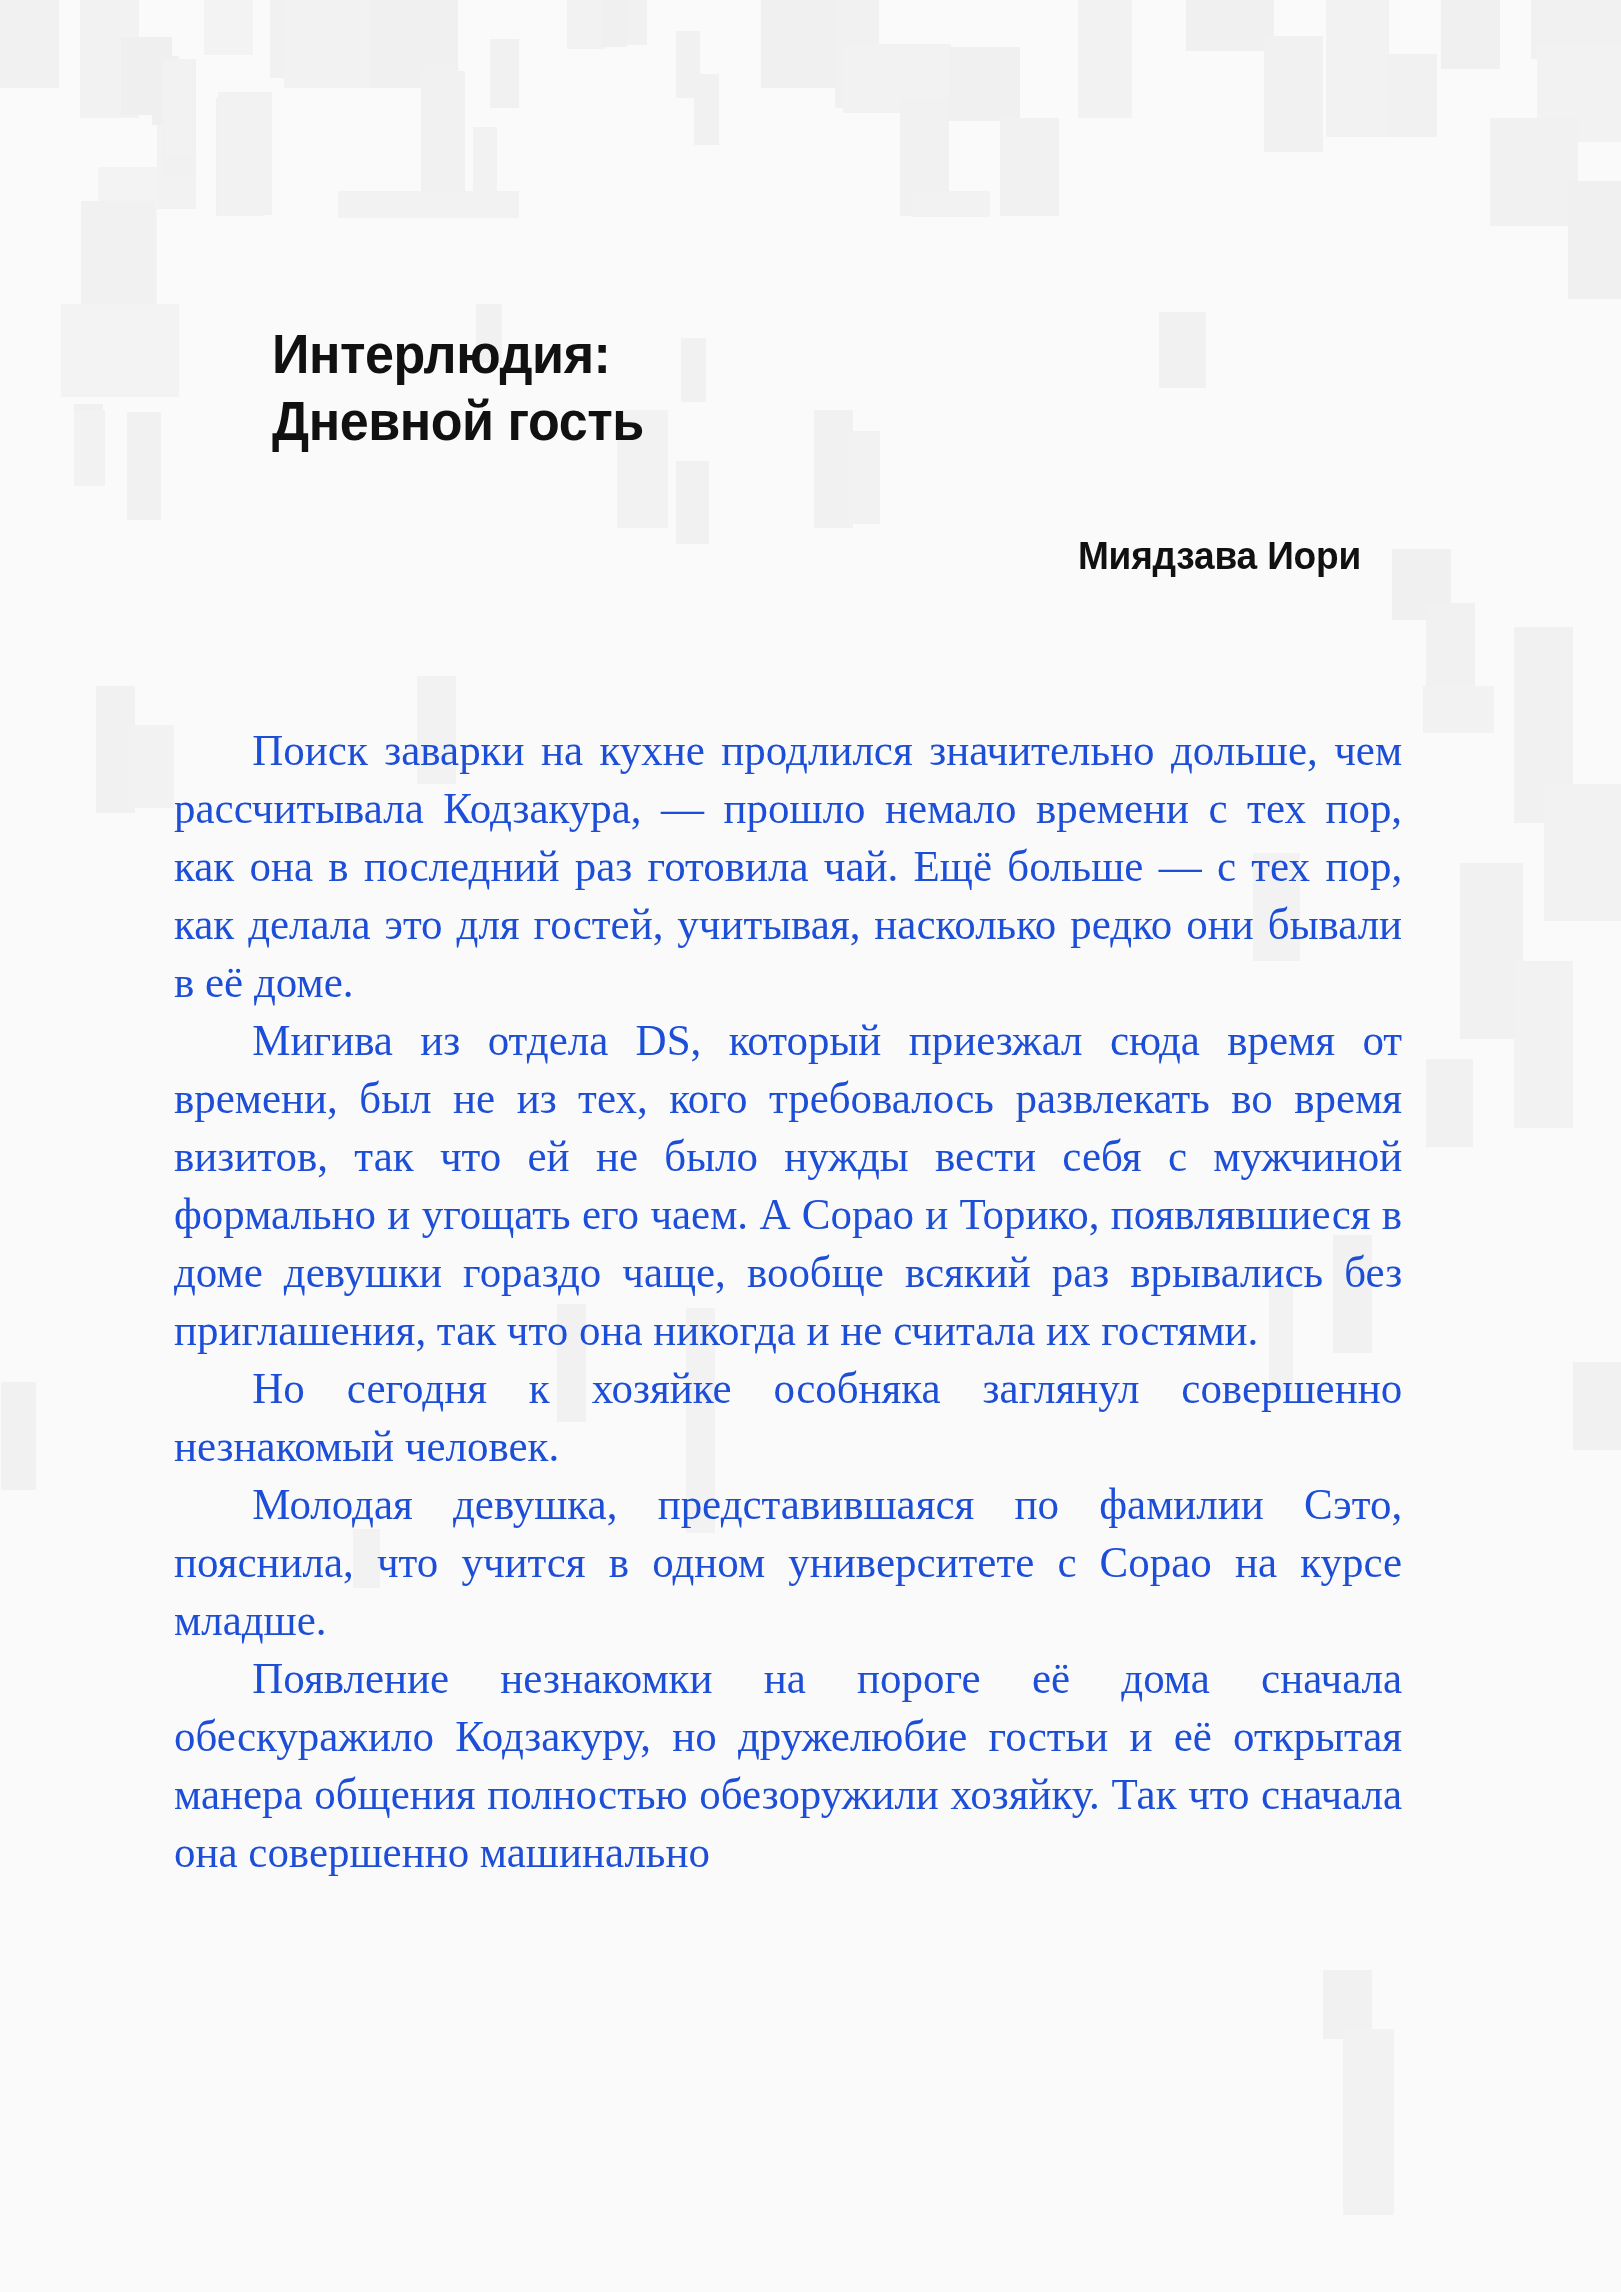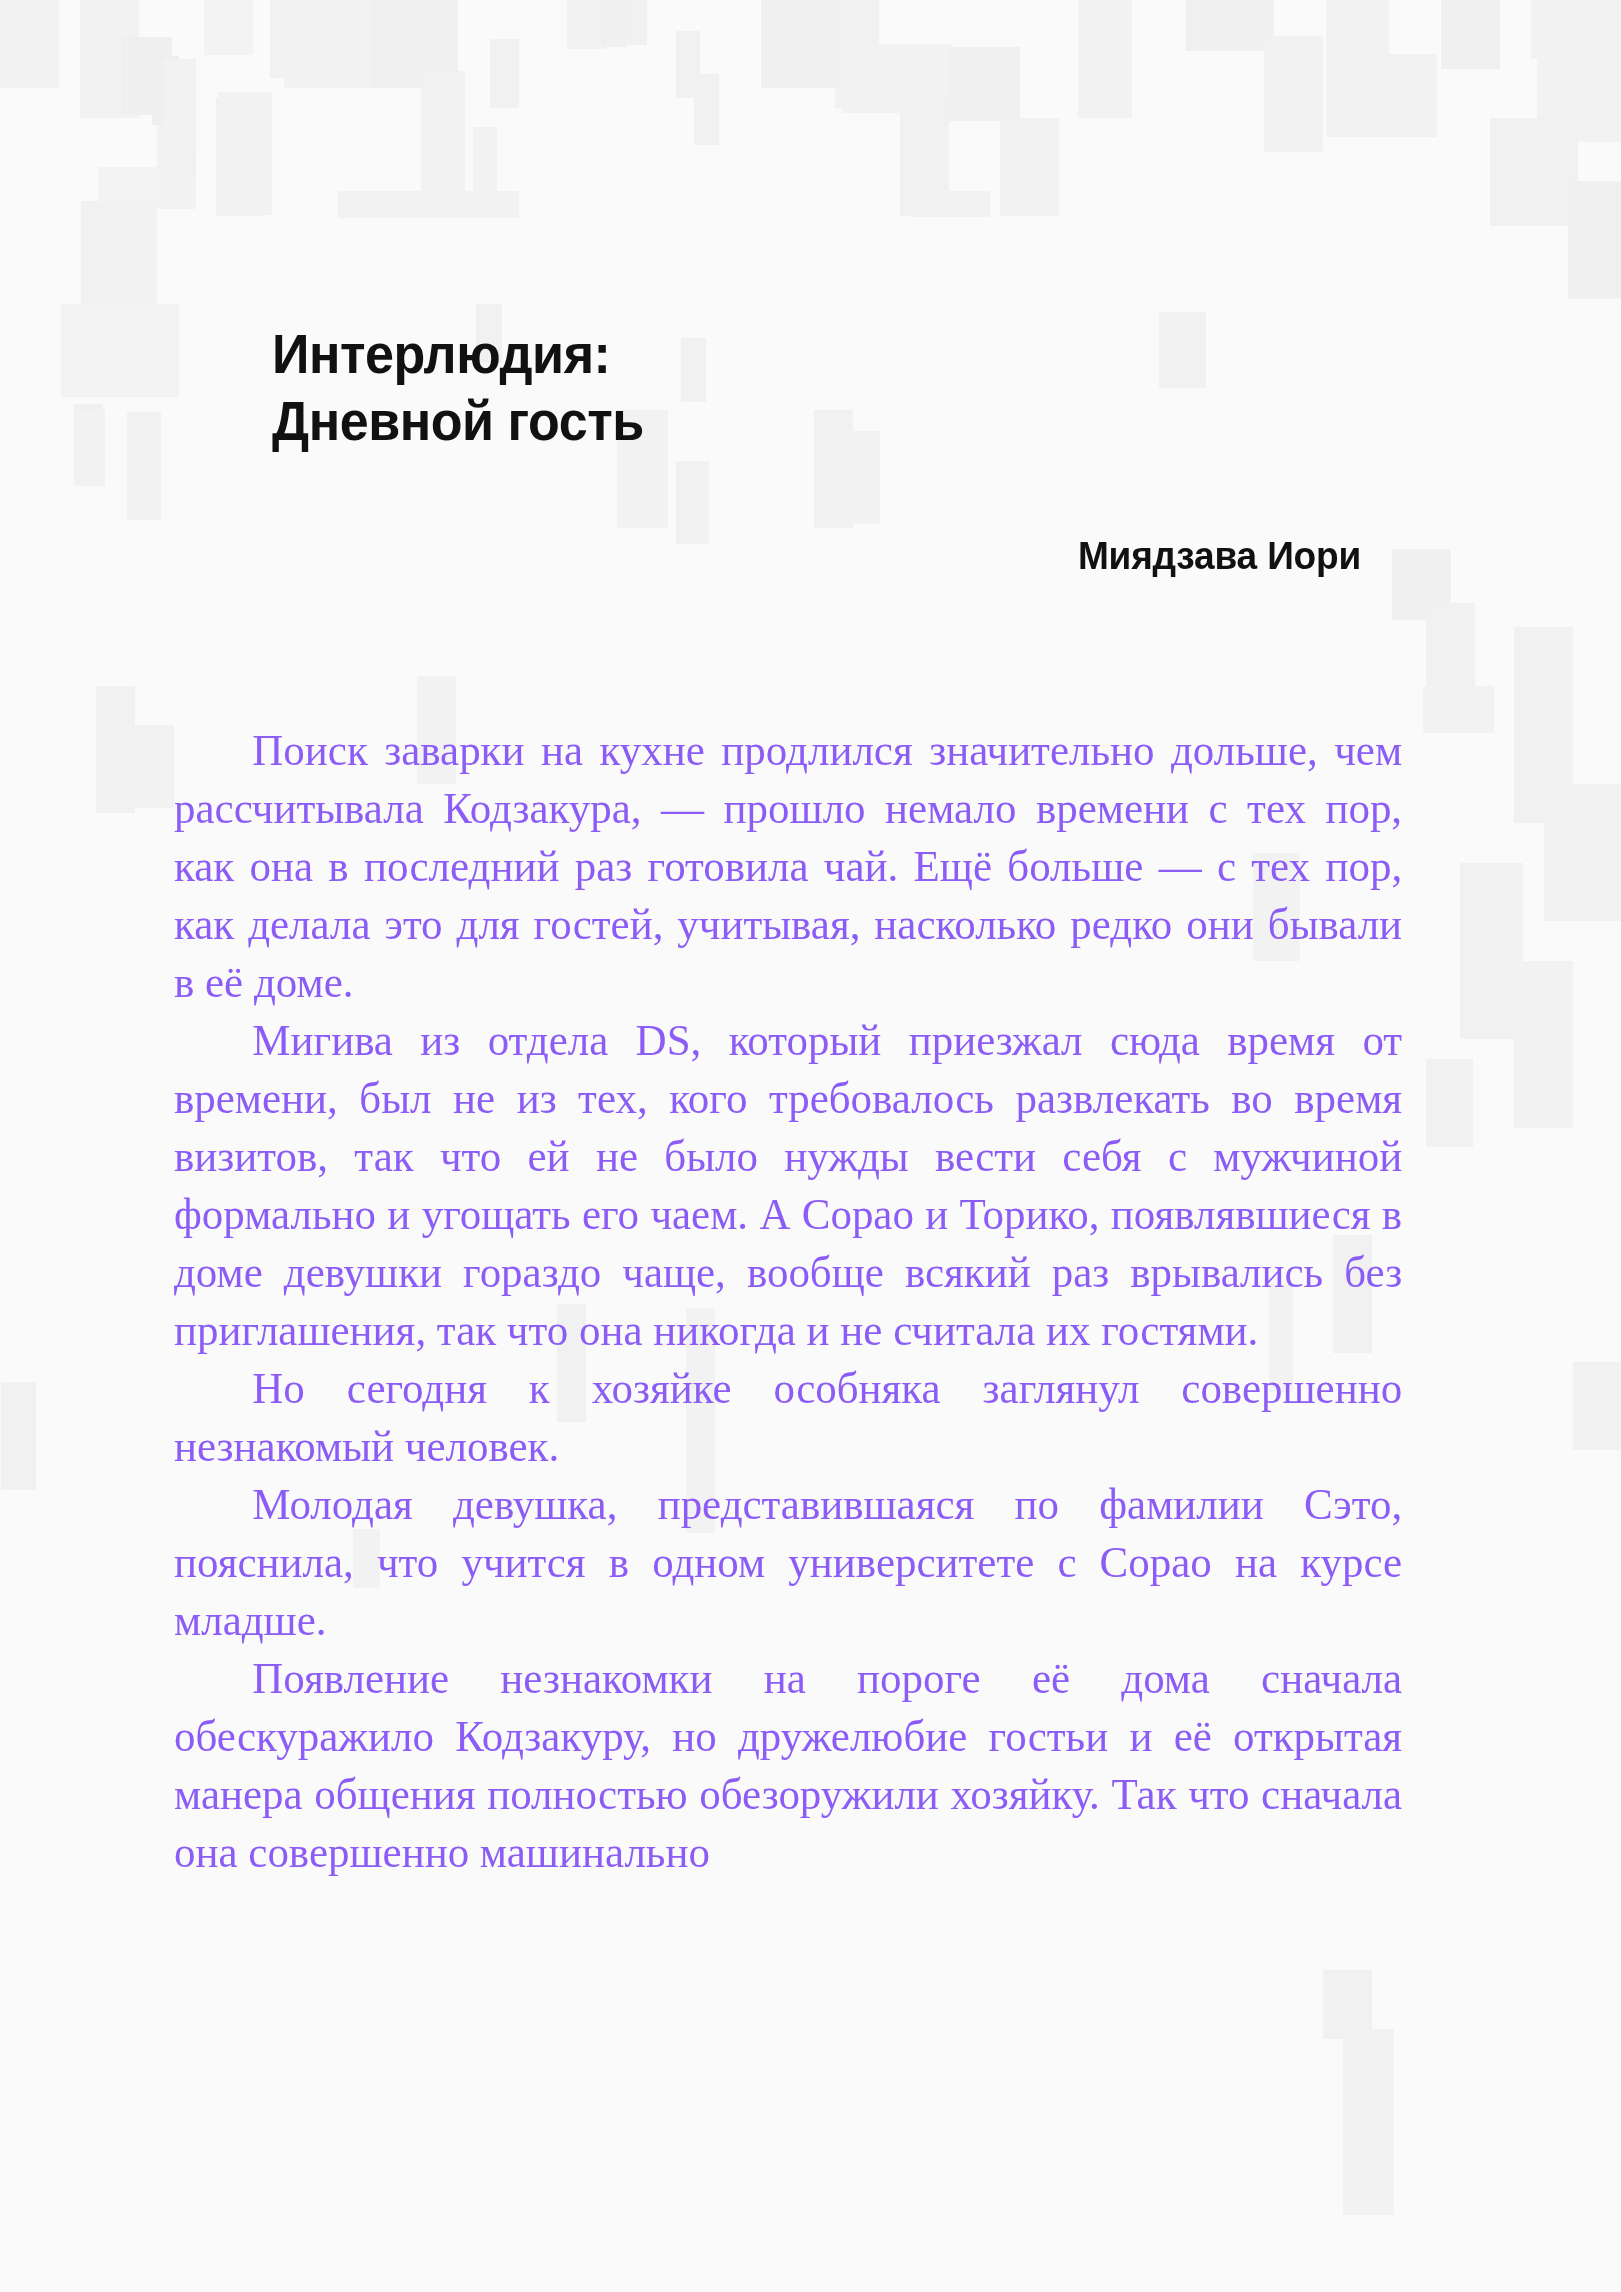--- a/index.html
+++ b/index.html
@@ -181,21 +181,21 @@
 
   <div id="content">
 
     <h1 class="chapter-title">
       <span class="tline">Интерлюдия:</span>
       <span class="tline">Дневной гость</span>
     </h1>
 
     <div class="author">Миядзава Иори</div>
 
-    <div class="body-text" style="color: #8b5cf6;">
+    <div class="body-text" style="color: #1d4ed8;">
       <p>Поиск заварки на кухне продлился значительно дольше, чем рассчитывала Кодзакура, — прошло немало времени с тех пор, как она в последний раз готовила чай. Ещё больше — с тех пор, как делала это для гостей, учитывая, насколько редко они бывали в её доме.</p>
       <p>Мигива из отдела DS, который приезжал сюда время от времени, был не из тех, кого требовалось развлекать во время визитов, так что ей не было нужды вести себя с мужчиной формально и угощать его чаем. А Сорао и Торико, появлявшиеся в доме девушки гораздо чаще, вообще всякий раз врывались без приглашения, так что она никогда и не считала их гостями.</p>
       <p>Но сегодня к хозяйке особняка заглянул совершенно незнакомый человек.</p>
       <p>Молодая девушка, представившаяся по фамилии Сэто, пояснила, что учится в одном университете с Сорао на курсе младше.</p>
       <p> Появление незнакомки на пороге её дома сначала обескуражило Кодзакуру, но дружелюбие гостьи и её открытая манера общения полностью обезоружили хозяйку. Так что сначала она совершенно машинально</p>
     </div>
 
   </div>
 </div>
 

